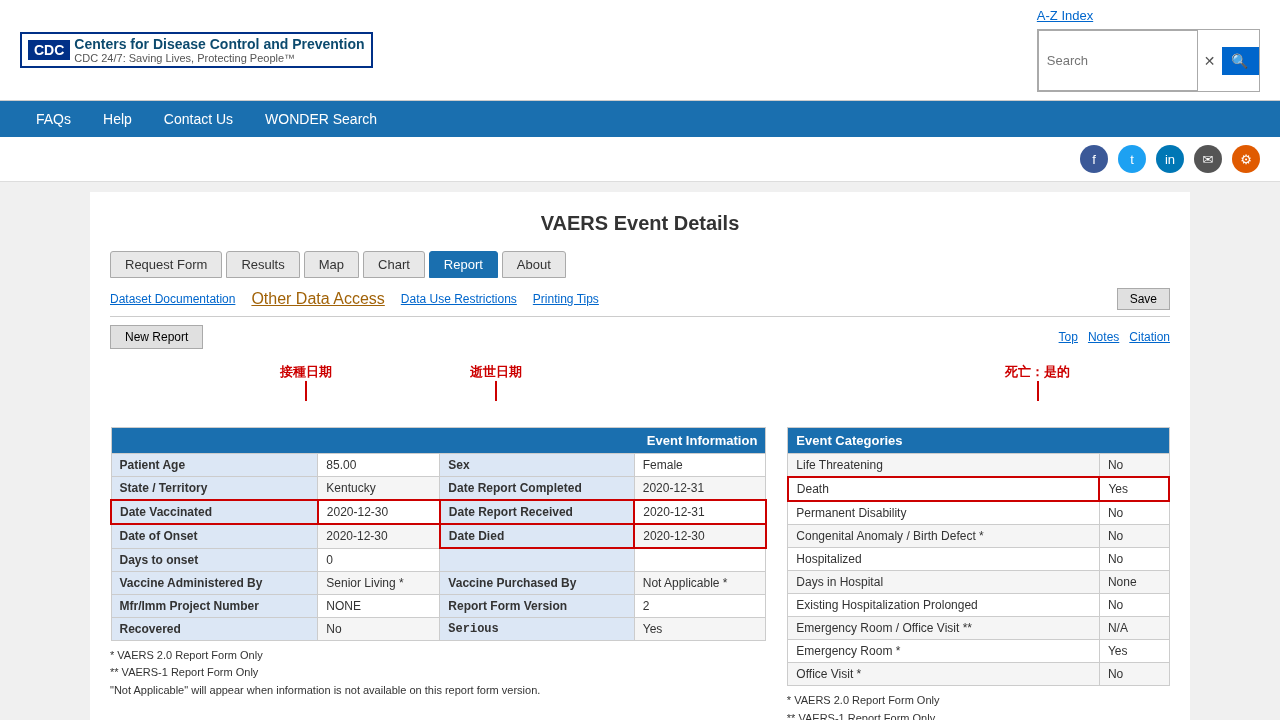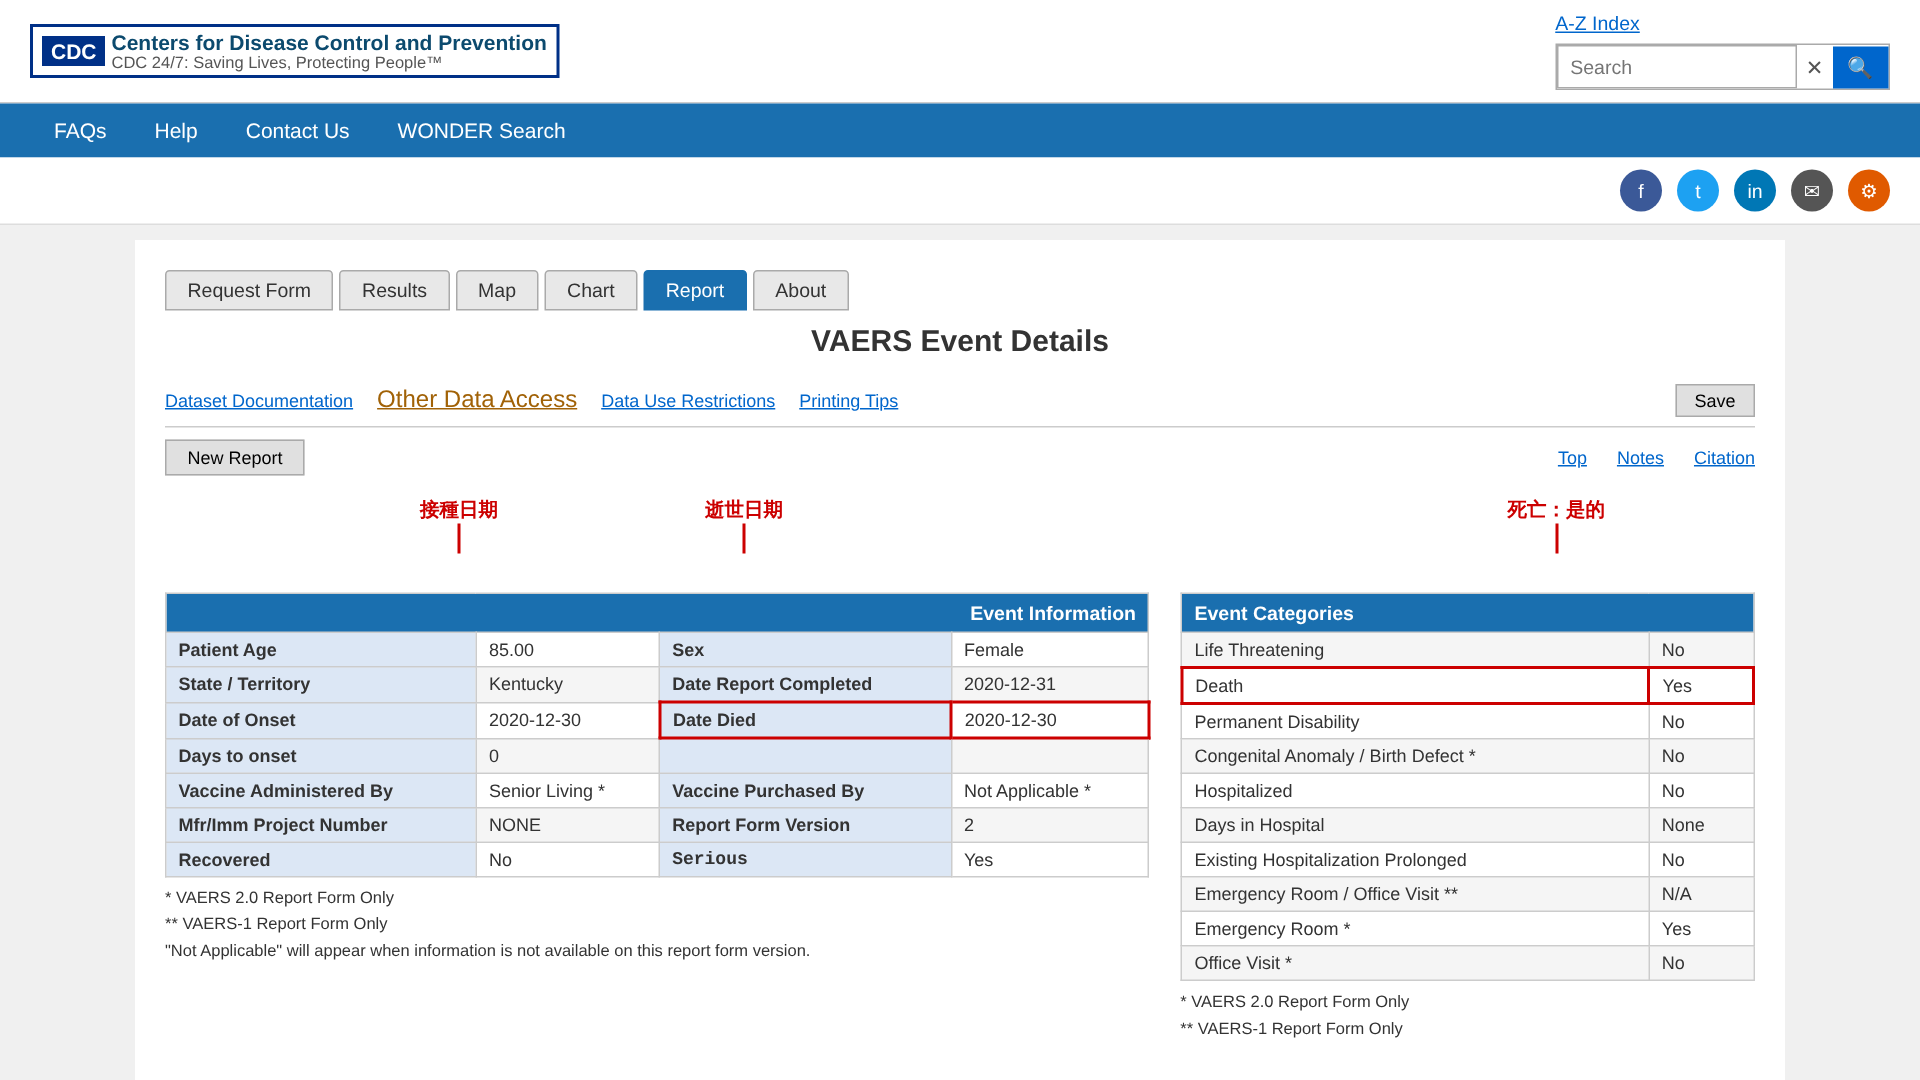--- a/index.html
+++ b/index.html
@@ -77,21 +77,21 @@
           <div style="font-size:14px;font-weight:bold;color:#0c4a6e;">Centers for Disease Control and Prevention</div>
           <div style="font-size:11px;color:#555;">CDC 24/7: Saving Lives, Protecting People™</div>
         </div>
       </div>
     </div>
   </div>
   <div id="header-right">
     <div style="display:flex;flex-direction:column;align-items:flex-end;gap:6px;">
       <a id="az-index" style="color:#0066cc;text-decoration:underline;font-size:13px;cursor:pointer;">A-Z Index</a>
       <div id="search-bar">
-        <input id="search-input" type="text" style="outline: none; padding: 6px 8px; font-size: 13px; width: 160px; border: 1px solid rgb(170, 170, 170);" placeholder="Search">
+        <input id="search-input" type="text" style="outline: none; padding: 22px 8px; font-size: 13px; width: 160px; border: 1px solid rgb(170, 170, 170);" placeholder="Search">
         <button id="search-clear" style="background:none;border:none;border-left:none;cursor:pointer;padding:4px 6px;color:#555;font-size:14px;">✕</button>
         <button id="search-btn" style="background:#0066cc;border:none;cursor:pointer;padding:6px 10px;color:#fff;font-size:14px;">🔍</button>
       </div>
     </div>
   </div>
 </div>
 
 <div id="navbar" style="background:#1a6faf;padding:0 20px;display:flex;align-items:center;">
   <a style="color:#fff;text-decoration:none;padding:10px 16px;font-size:14px;">FAQs</a>
   <a style="color:#fff;text-decoration:none;padding:10px 16px;font-size:14px;">Help</a>
@@ -102,43 +102,43 @@
 <div id="social-bar" style="background:#fff;padding:8px 20px;display:flex;justify-content:flex-end;gap:10px;border-bottom:1px solid #ddd;">
   <a class="social-icon fb" style="background:#3b5998;width:28px;height:28px;border-radius:50%;display:flex;align-items:center;justify-content:center;font-size:13px;color:#fff;cursor:pointer;text-decoration:none;">f</a>
   <a class="social-icon tw" style="background:#1da1f2;width:28px;height:28px;border-radius:50%;display:flex;align-items:center;justify-content:center;font-size:13px;color:#fff;cursor:pointer;text-decoration:none;">t</a>
   <a class="social-icon li" style="background:#0077b5;width:28px;height:28px;border-radius:50%;display:flex;align-items:center;justify-content:center;font-size:13px;color:#fff;cursor:pointer;text-decoration:none;">in</a>
   <a class="social-icon em" style="background:#555;width:28px;height:28px;border-radius:50%;display:flex;align-items:center;justify-content:center;font-size:13px;color:#fff;cursor:pointer;text-decoration:none;">✉</a>
   <a class="social-icon rss" style="background:#e05a00;width:28px;height:28px;border-radius:50%;display:flex;align-items:center;justify-content:center;font-size:13px;color:#fff;cursor:pointer;text-decoration:none;">⚙</a>
 </div>
 
 <div style="background:#f0f0f0;padding:10px 0;">
 <div id="main" style="max-width:1100px;margin:0 auto;background:#fff;padding:20px;">
+
+  <div id="page-title" style="text-align:center;font-size:20px;font-weight:bold;color:#333;margin-bottom:16px;">VAERS Event Details</div>
 
   <div id="tabs" style="display:flex;gap:4px;margin-bottom:10px;">
     <a class="tab" style="padding:5px 14px;border:1px solid #aaa;cursor:pointer;background:#e8e8e8;font-size:13px;color:#333;text-decoration:none;border-radius:3px 3px 0 0;">Request Form</a>
     <a class="tab" style="padding:5px 14px;border:1px solid #aaa;cursor:pointer;background:#e8e8e8;font-size:13px;color:#333;text-decoration:none;border-radius:3px 3px 0 0;">Results</a>
     <a class="tab" style="padding:5px 14px;border:1px solid #aaa;cursor:pointer;background:#e8e8e8;font-size:13px;color:#333;text-decoration:none;border-radius:3px 3px 0 0;">Map</a>
     <a class="tab" style="padding:5px 14px;border:1px solid #aaa;cursor:pointer;background:#e8e8e8;font-size:13px;color:#333;text-decoration:none;border-radius:3px 3px 0 0;">Chart</a>
     <a class="tab active" style="padding:5px 14px;border:1px solid #1a6faf;cursor:pointer;background:#1a6faf;font-size:13px;color:#fff;text-decoration:none;border-radius:3px 3px 0 0;">Report</a>
     <a class="tab" style="padding:5px 14px;border:1px solid #aaa;cursor:pointer;background:#e8e8e8;font-size:13px;color:#333;text-decoration:none;border-radius:3px 3px 0 0;">About</a>
   </div>
 
-  <div id="page-title" style="text-align:center;font-size:20px;font-weight:bold;color:#333;margin-bottom:16px;">VAERS Event Details</div>
-
   <div id="sub-links" style="display:flex;gap:16px;margin-bottom:8px;padding-bottom:6px;border-bottom:1px solid #ccc;align-items:center;">
     <a style="color:#0066cc;text-decoration:underline;font-size:12px;cursor:pointer;">Dataset Documentation</a>
     <a style="color:#a16207;text-decoration:underline;font-size:16px;cursor:pointer;">Other Data Access</a>
     <a style="color:#0066cc;text-decoration:underline;font-size:12px;cursor:pointer;">Data Use Restrictions</a>
     <a style="color:#0066cc;text-decoration:underline;font-size:12px;cursor:pointer;text-align:center;">Printing Tips</a>
     <button style="margin-left:auto;background:#e0e0e0;border:1px solid #aaa;padding:3px 12px;cursor:pointer;font-size:12px;">Save</button>
   </div>
 
   <div id="new-report-row" style="display:flex;justify-content:space-between;align-items:center;margin-bottom:14px;">
     <button style="background:#e0e0e0;border:1px solid #aaa;padding:4px 14px;cursor:pointer;font-size:12px;">New Report</button>
-    <div style="display:flex;gap:20px;">
+    <div style="display:flex;gap:10px;">
       <a style="color:#0066cc;text-decoration:underline;font-size:12px;cursor:pointer;">Top</a>
       <a style="color:#0066cc;text-decoration:underline;font-size:12px;cursor:pointer;">Notes</a>
       <a style="color:#0066cc;text-decoration:underline;font-size:12px;cursor:pointer;">Citation</a>
     </div>
   </div>
 
   <div style="position:relative;height:60px;margin-bottom:4px;">
 
     <div style="position:absolute;left:170px;top:0;color:#cc0000;font-size:13px;font-weight:bold;text-align:center;">
       <div>接種日期</div>
@@ -173,20 +173,26 @@
     <td style="padding:4px 8px;font-size:12px;border:1px solid #ccc;font-weight:bold;background:#dce7f5;">Sex</td>
     <td style="padding:4px 8px;font-size:12px;border:1px solid #ccc;">Female</td>
   </tr>
               <tr>
     <td style="padding:4px 8px;font-size:12px;border:1px solid #ccc;font-weight:bold;background:#dce7f5;">State / Territory</td>
     <td style="padding:4px 8px;font-size:12px;border:1px solid #ccc;">Kentucky</td>
     <td style="padding:4px 8px;font-size:12px;border:1px solid #ccc;font-weight:bold;background:#dce7f5;">Date Report Completed</td>
     <td style="padding:4px 8px;font-size:12px;border:1px solid #ccc;">2020-12-31</td>
   </tr>
               <tr>
+    <td style="padding:4px 8px;font-size:12px;border:2px solid #cc0000;font-weight:bold;background:#dce7f5;">Date Vaccinated</td>
+    <td style="padding:4px 8px;font-size:12px;border:2px solid #cc0000;">2020-12-30</td>
+    <td style="padding:4px 8px;font-size:12px;border:2px solid #cc0000;font-weight:bold;background:#dce7f5;">Date Report Received</td>
+    <td style="padding:4px 8px;font-size:12px;border:2px solid #cc0000;">2020-12-31</td>
+  </tr>
+              <tr>
     <td style="padding:4px 8px;font-size:12px;border:1px solid #ccc;font-weight:bold;background:#dce7f5;">Date of Onset</td>
     <td style="padding:4px 8px;font-size:12px;border:1px solid #ccc;">2020-12-30</td>
     <td style="padding:4px 8px;font-size:12px;border:2px solid #cc0000;font-weight:bold;background:#dce7f5;">Date Died</td>
     <td style="padding:4px 8px;font-size:12px;border:2px solid #cc0000;">2020-12-30</td>
   </tr>
               <tr>
     <td style="padding:4px 8px;font-size:12px;border:1px solid #ccc;font-weight:bold;background:#dce7f5;">Days to onset</td>
     <td style="padding:4px 8px;font-size:12px;border:1px solid #ccc;">0</td>
     <td style="padding:4px 8px;font-size:12px;border:1px solid #ccc;font-weight:bold;background:#dce7f5;"></td>
     <td style="padding:4px 8px;font-size:12px;border:1px solid #ccc;"></td>

